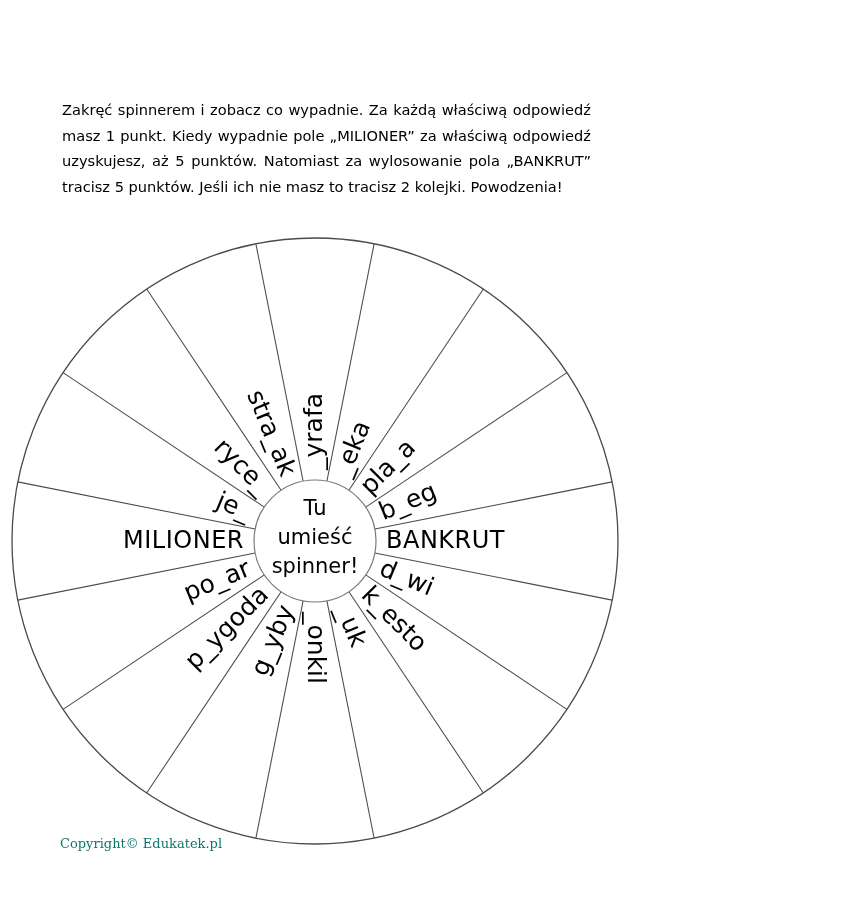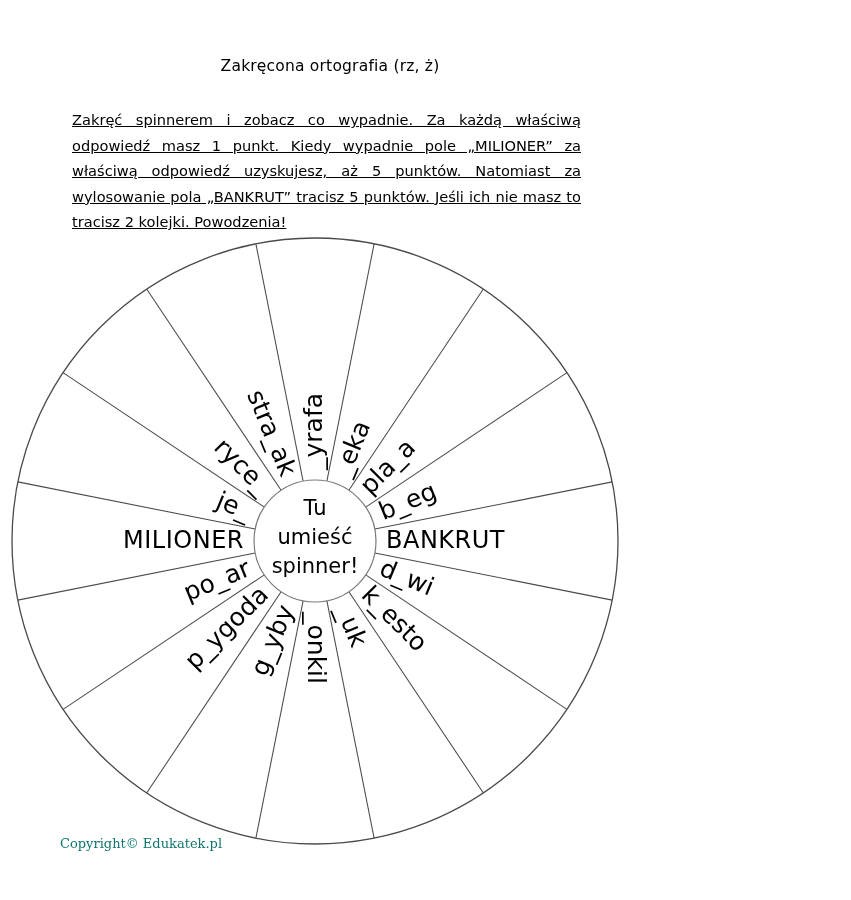--- a/index.html
+++ b/index.html
@@ -40,22 +40,21 @@
     left: 60px;
     top: 95px;
     width: 533px;
     font-family: "DejaVu Sans", sans-serif;
     font-size: 14.6px;
     line-height: 25.5px;
     text-align: justify;
     color: #000;
   }
   .instructions p {
-    margin: 12px;
-    text-decoration: underline;
+    margin: 2px;
   }
 
   #wheel-wrap {
     position: absolute;
     left: 0px;
     top: 222px;
     width: 660px;
     height: 640px;
   }
 
@@ -105,21 +104,20 @@
     font-family: "DejaVu Serif", serif;
     font-size: 13px;
     color: #0f766e;
   }
 </style>
 </head>
 <body>
 
 <div id="page">
 
-  <div class="title">Zakręcona ortografia (rz, ż)</div>
 
   <div class="instructions">
     <p>Zakręć spinnerem i zobacz co wypadnie. Za każdą właściwą odpowiedź masz 1 punkt. Kiedy wypadnie pole „MILIONER” za właściwą odpowiedź uzyskujesz, aż 5 punktów. Natomiast za wylosowanie pola „BANKRUT” tracisz 5  punktów. Jeśli ich nie masz to tracisz 2 kolejki. Powodzenia!</p>
   </div>
 
   <div id="wheel-wrap">
     <svg class="wheel" id="wheel-svg" width="660" height="640" viewBox="0 0 660 640">
       <g id="wheel-sectors">
           <circle cx="315" cy="319" r="303" class="wheel-outline"></circle>
           <line x1="303.0994903570162" y1="259.17209789540294" x2="255.88763242911324" y2="21.82206003782113" class="sector-line"></line>

